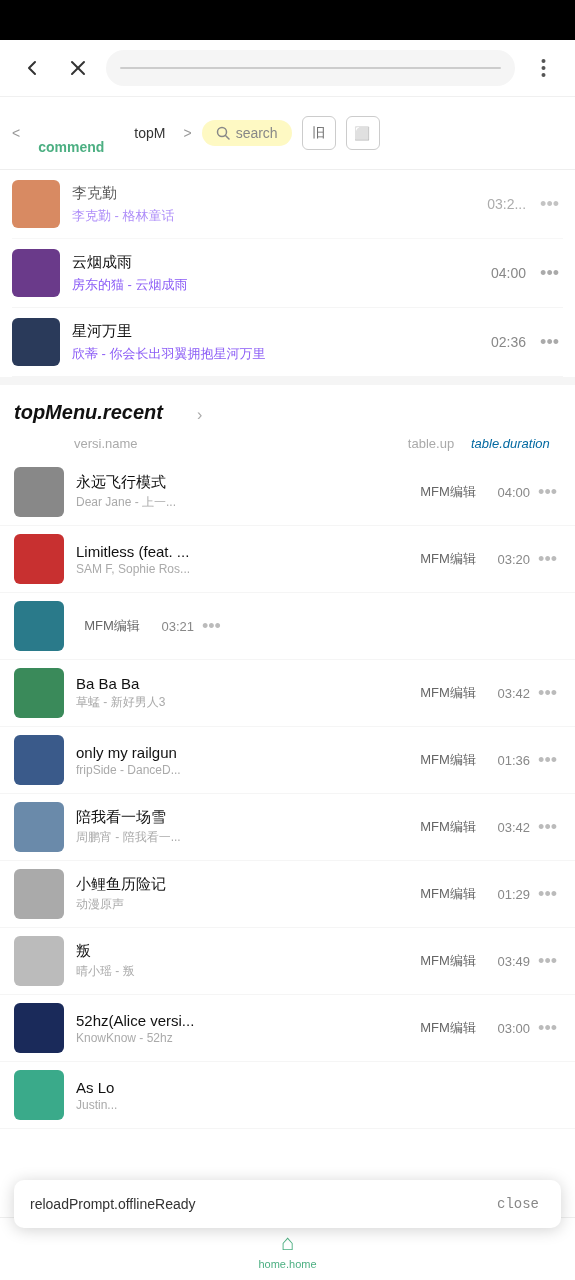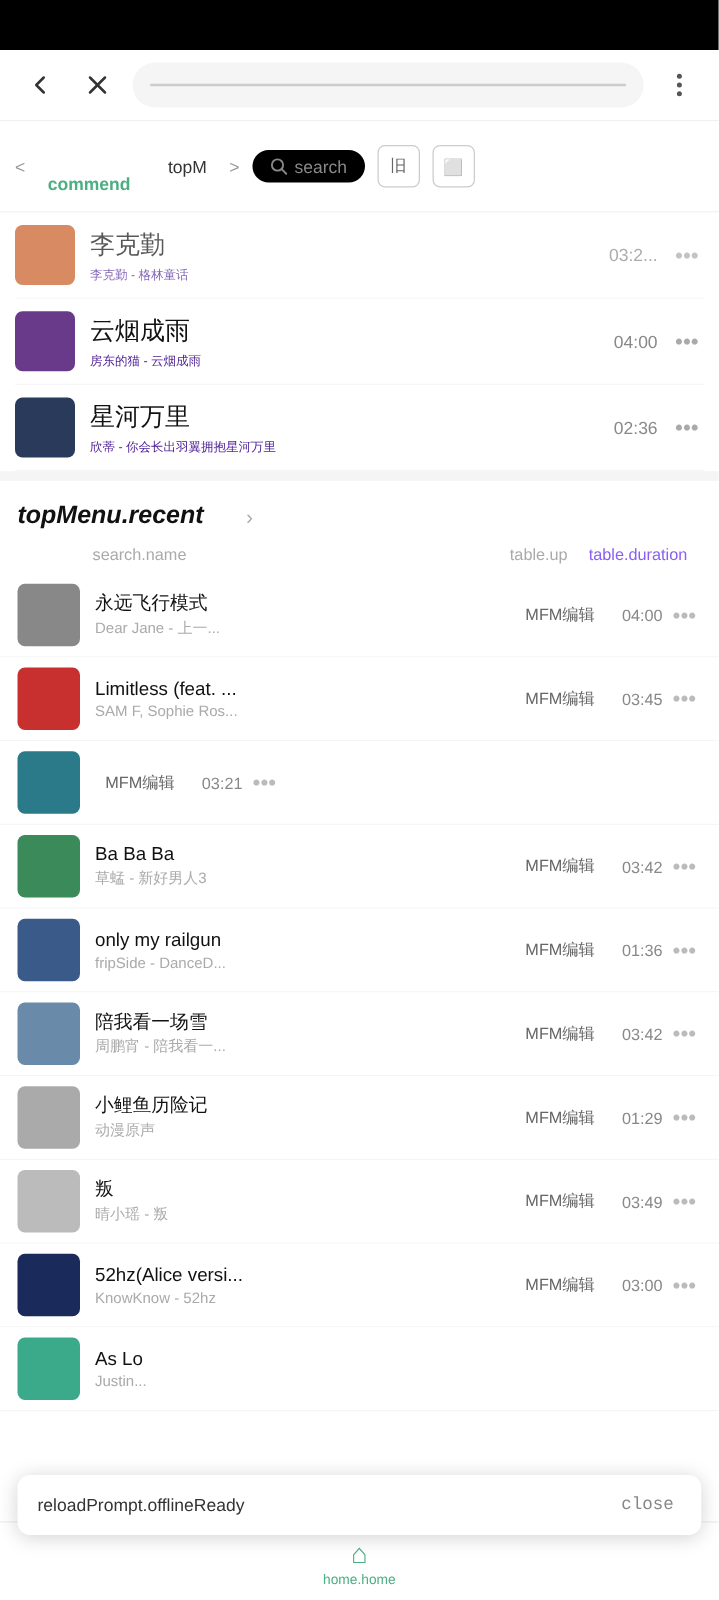--- a/index.html
+++ b/index.html
@@ -91,21 +91,21 @@
     .tab-item.inactive {
       color: #333;
     }
     .tab-chevron-right {
       color: #999;
       font-size: 14px;
     }
     .tab-search {
       display: flex;
       align-items: center;
-      background: #000000;
+      background: #fef9c3;
       border-radius: 16px;
       padding: 5px 14px;
       gap: 6px;
       cursor: pointer;
       margin-left: 4px;
     }
     .tab-search span {
       font-size: 14px;
       color: #888;
     }
@@ -142,30 +142,30 @@
       overflow: hidden;
       display: flex;
       align-items: center;
       justify-content: center;
     }
     .song-info {
       flex: 1;
       min-width: 0;
     }
     .song-title {
-      font-size: 20px;
+      font-size: 15px;
       font-weight: 500;
       color: #111;
       white-space: nowrap;
       overflow: hidden;
       text-overflow: ellipsis;
     }
     .song-artist {
-      font-size: 10px;
-      color: #4c1d95;
+      font-size: 13px;
+      color: #8b5cf6;
       white-space: nowrap;
       overflow: hidden;
       text-overflow: ellipsis;
       margin-top: 4px;
     }
     .song-duration {
       font-size: 14px;
       color: #888;
       margin-right: 10px;
       flex-shrink: 0;
@@ -218,24 +218,25 @@
       padding-left: 60px;
     }
     .th-up {
       font-size: 13px;
       color: #aaa;
       width: 80px;
       text-align: center;
     }
     .th-duration {
       font-size: 13px;
-      color: #8b5cf6;
+      color: #0369a1;
       width: 60px;
       text-align: left;
       margin-right: 30px;
+      font-style: italic;
     }
 
     
     .recent-song-item {
       display: flex;
       align-items: center;
       padding: 8px 14px;
       border-bottom: 1px solid #f5f5f5;
       background: #fff;
     }
@@ -450,21 +451,21 @@
 </div>
 
 <div class="section-divider"></div>
 
 <div class="section-header">
   <span class="section-title">topMenu.recent</span>
   <span class="section-arrow">›</span>
 </div>
 
 <div class="table-header">
-  <div class="th-name">search.name</div>
+  <div class="th-name">versi.name</div>
   <div class="th-up">table.up</div>
   <div class="th-duration">table.duration</div>
 </div>
 
 <div>
 
   <div class="recent-song-item">
     <div class="recent-thumb thumb-grey"></div>
     <div class="recent-info">
       <div class="recent-title">永远飞行模式</div>
@@ -475,21 +476,21 @@
     <span class="recent-more">•••</span>
   </div>
 
   <div class="recent-song-item">
     <div class="recent-thumb thumb-red" style="background:#c83030;"></div>
     <div class="recent-info">
       <div class="recent-title">Limitless (feat. ...</div>
       <div class="recent-artist">SAM F, Sophie Ros...</div>
     </div>
     <span class="recent-uploader">MFM编辑</span>
-    <span class="recent-duration">03:45</span>
+    <span class="recent-duration">03:20</span>
     <span class="recent-more">•••</span>
   </div>
 
   <div class="recent-song-item">
     <div class="recent-thumb thumb-teal"></div>
     <span class="recent-uploader">MFM编辑</span>
     <span class="recent-duration">03:21</span>
     <span class="recent-more">•••</span>
   </div>
 

